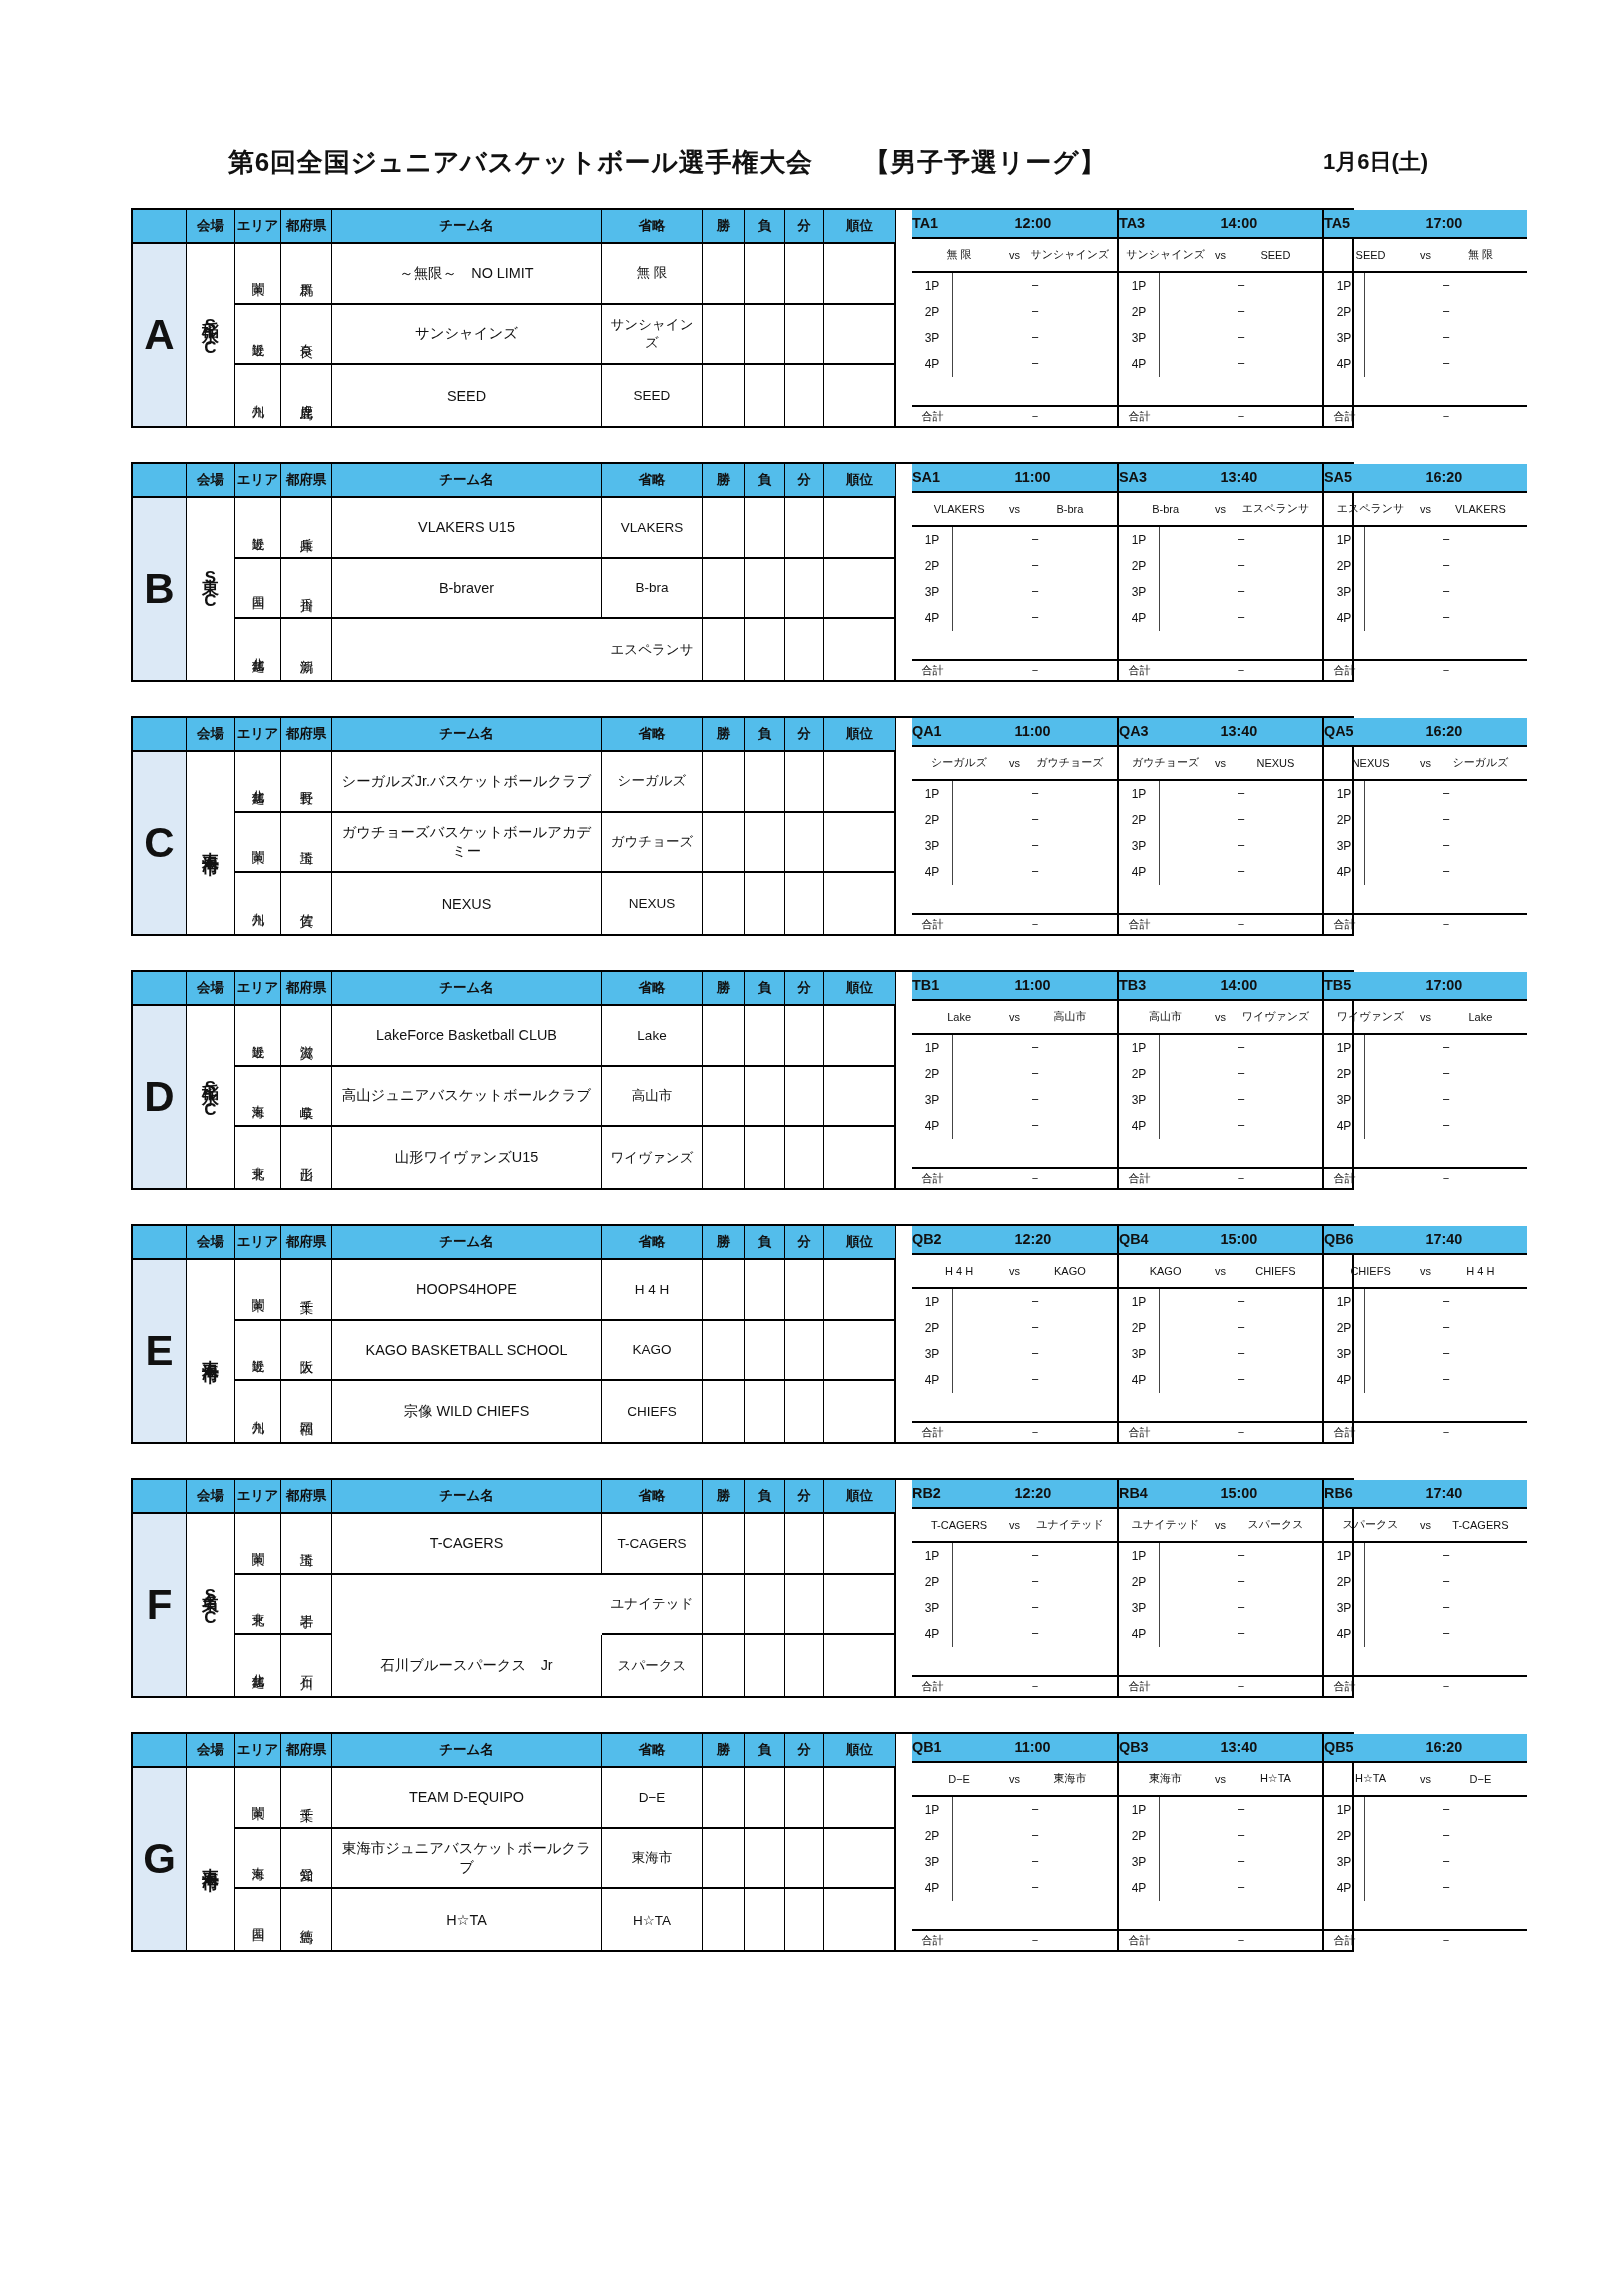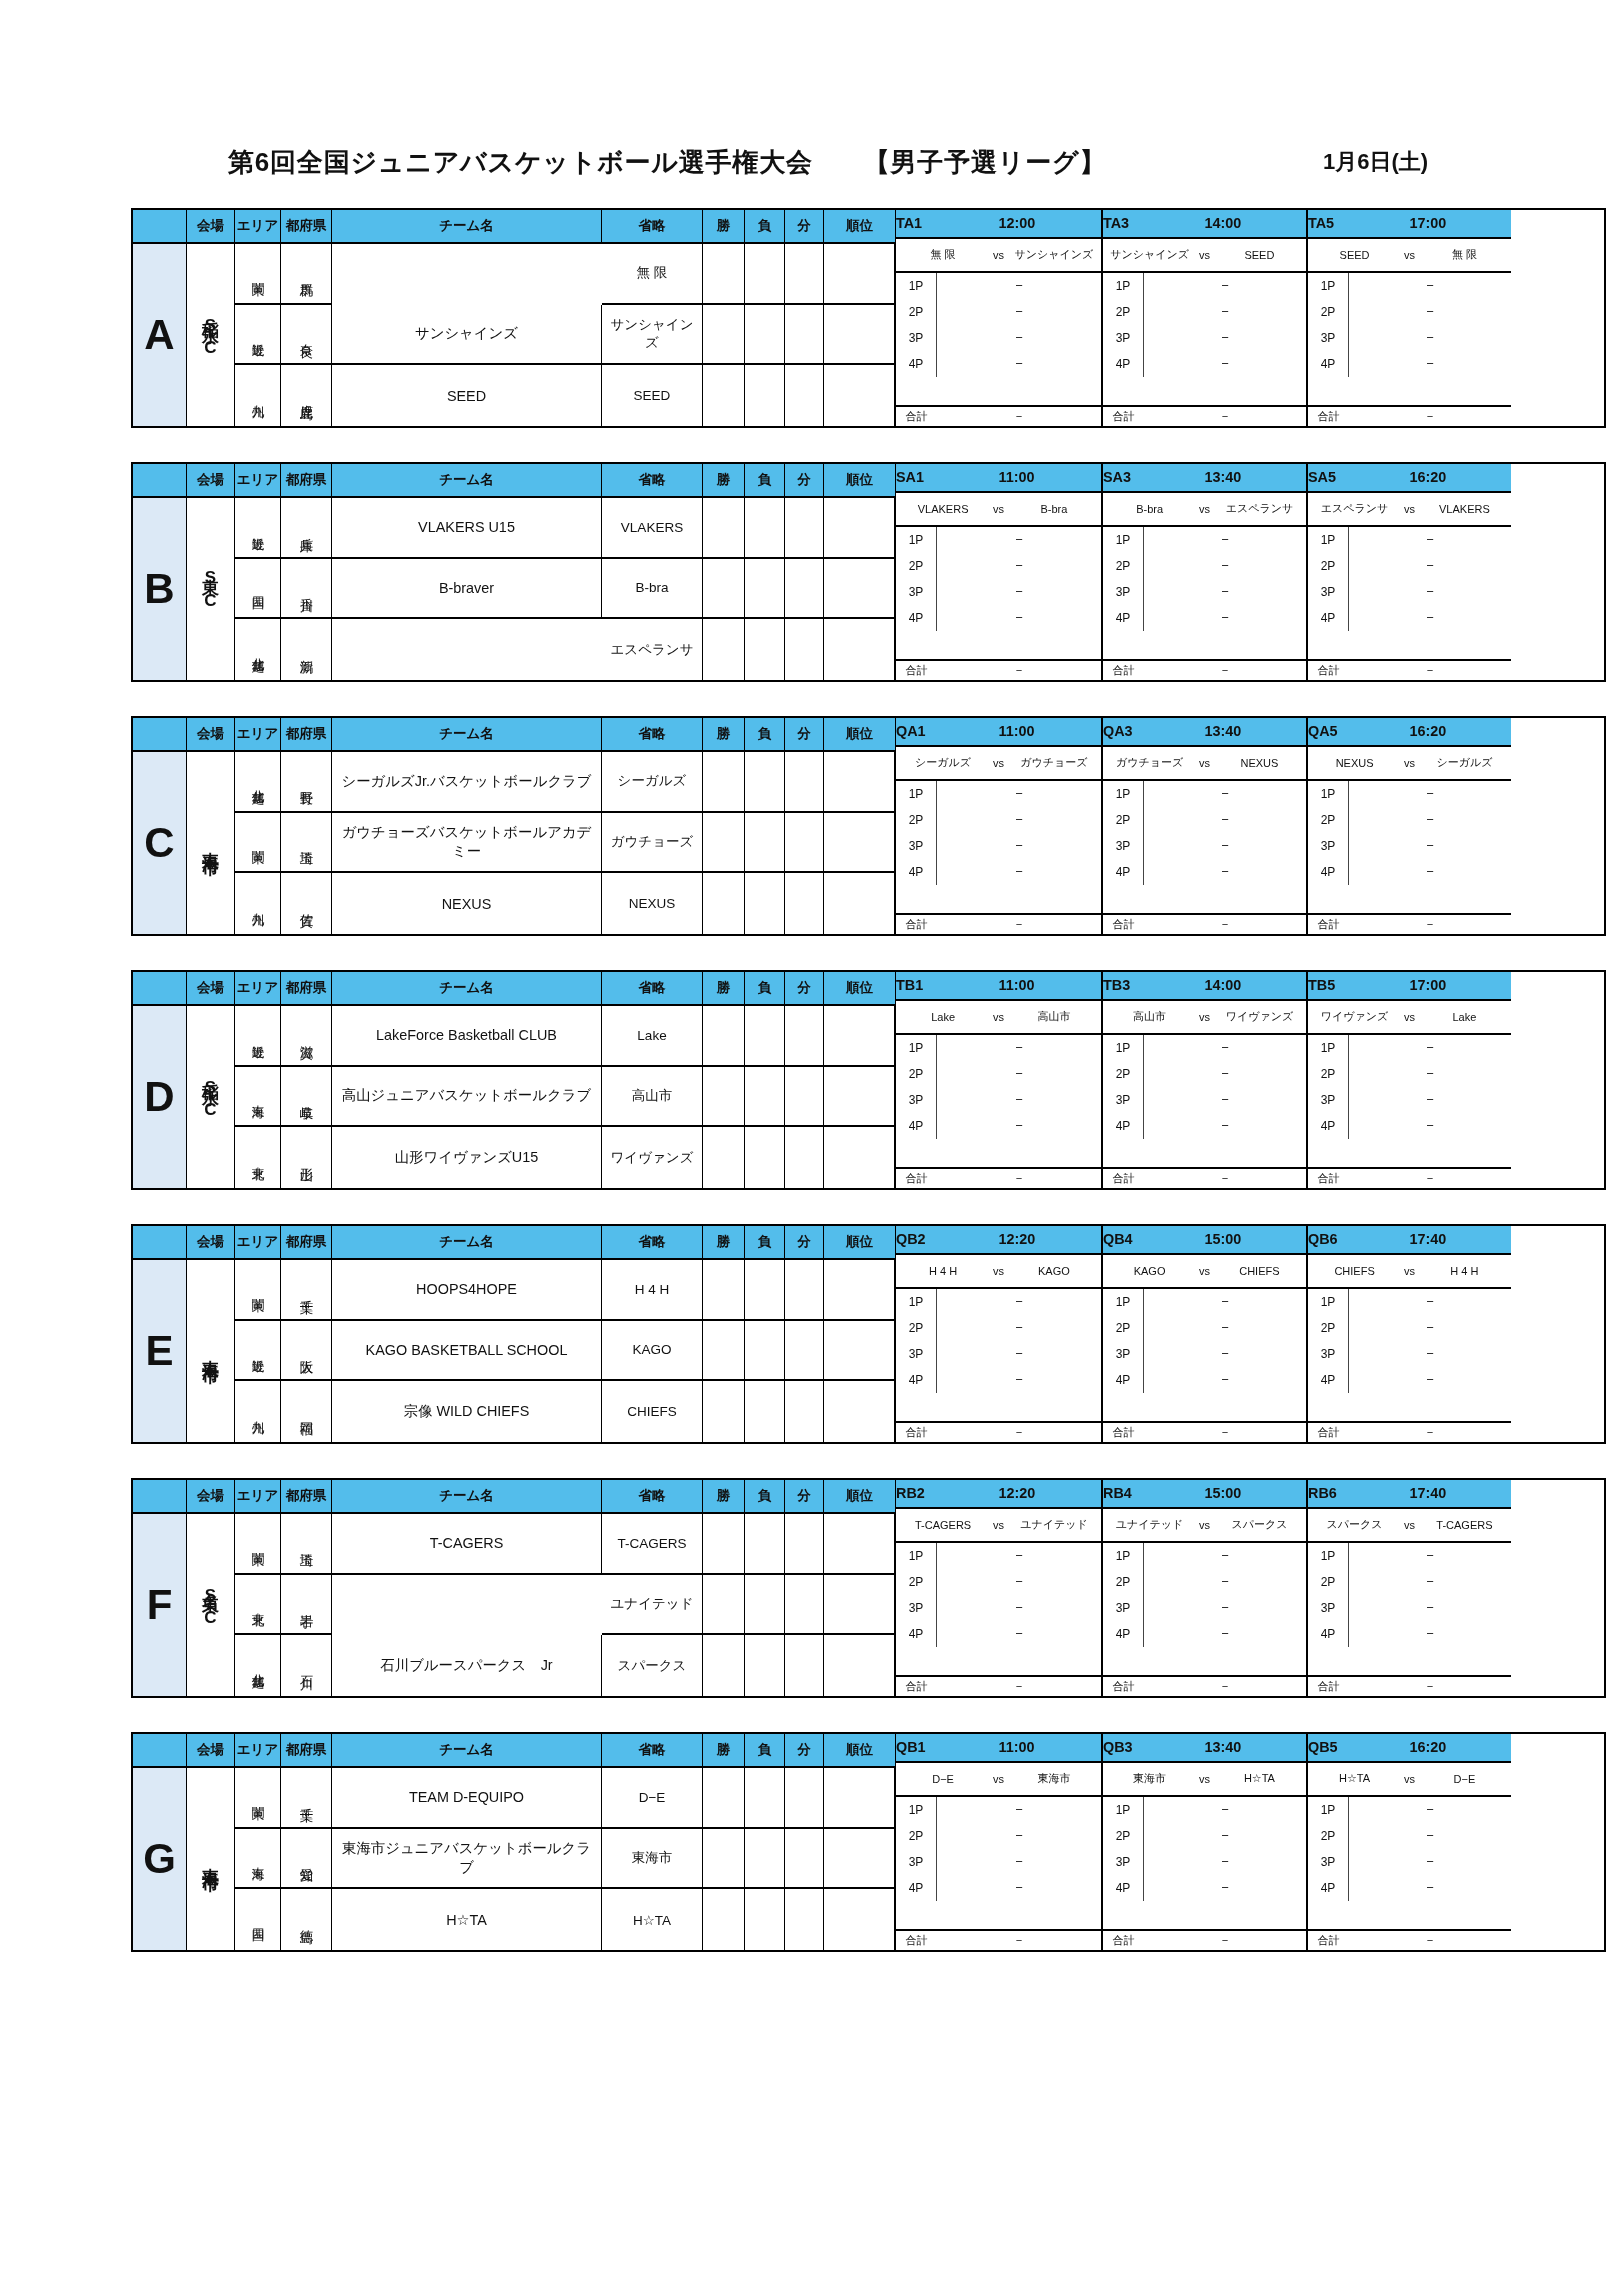--- a/index.html
+++ b/index.html
@@ -12,21 +12,21 @@
   .page{position:relative;width:1623px;height:2295px;background:#fff;overflow:hidden;}
 
   
   .page-header{position:absolute;top:145px;left:0;width:1397px;height:47px;}
   .title{position:absolute;left:228px;top:0;font-size:26px;font-weight:bold;white-space:nowrap;letter-spacing:0.8px;}
   .title .gap{display:inline-block;width:51px;}
   .date{position:absolute;left:1323px;top:2px;font-size:22px;font-weight:bold;white-space:nowrap;}
 
   
   .groups{position:absolute;top:208px;left:131px;}
-  .group{display:flex;width:1475px;height:220px;border:2.5px solid #000;margin-bottom:34px;background:#fff;}
+  .group{display:flex;width:1223px;height:220px;border:2.5px solid #000;margin-bottom:34px;background:#fff;gap:16px;}
 
   
   .tleft{display:grid;width:763px;grid-template-columns:54px 48px 46px 51px 270px 101px 42px 40px 39px 71px;
          grid-template-rows:34px 1fr 1fr 1fr;border-right:2.5px solid #000;}
   .c{border-right:1.3px solid #000;border-bottom:1.3px solid #000;display:flex;align-items:center;justify-content:center;
      text-align:center;overflow:hidden;}
   .h{background:var(--blue);font-weight:bold;font-size:13.5px;border-bottom:2.5px solid #000;}
   .rowsep{border-bottom:2.1px solid #000;}
   .rowend{border-bottom:none;}
   .lastcol{border-right:none;}
@@ -83,20 +83,21 @@
 
       <div class="c letter-cell">A</div>
       <div class="c venue-cell">稲永SC</div>
 
       <div class="c gc3 gr2 rowsep area-cell">
             <span class="vtext">関東</span>
           </div>
       <div class="c gc4 gr2 rowsep pref-cell">
             <span class="vtext">群馬</span>
           </div>
+      <div class="c gc5 gr2 rowsep name-cell">～無限～　NO LIMIT</div>
       <div class="c gc6 gr2 rowsep abbr-cell">無 限</div>
       <div class="c gc7 gr2 rowsep"></div>
       <div class="c gc8 gr2 rowsep"></div>
       <div class="c gc9 gr2 rowsep"></div>
       <div class="c gc10 gr2 rowsep lastcol"></div>
 
       <div class="c gc3 gr3 rowsep area-cell">
             <span class="vtext">近畿</span>
           </div>
       <div class="c gc4 gr3 rowsep pref-cell">

